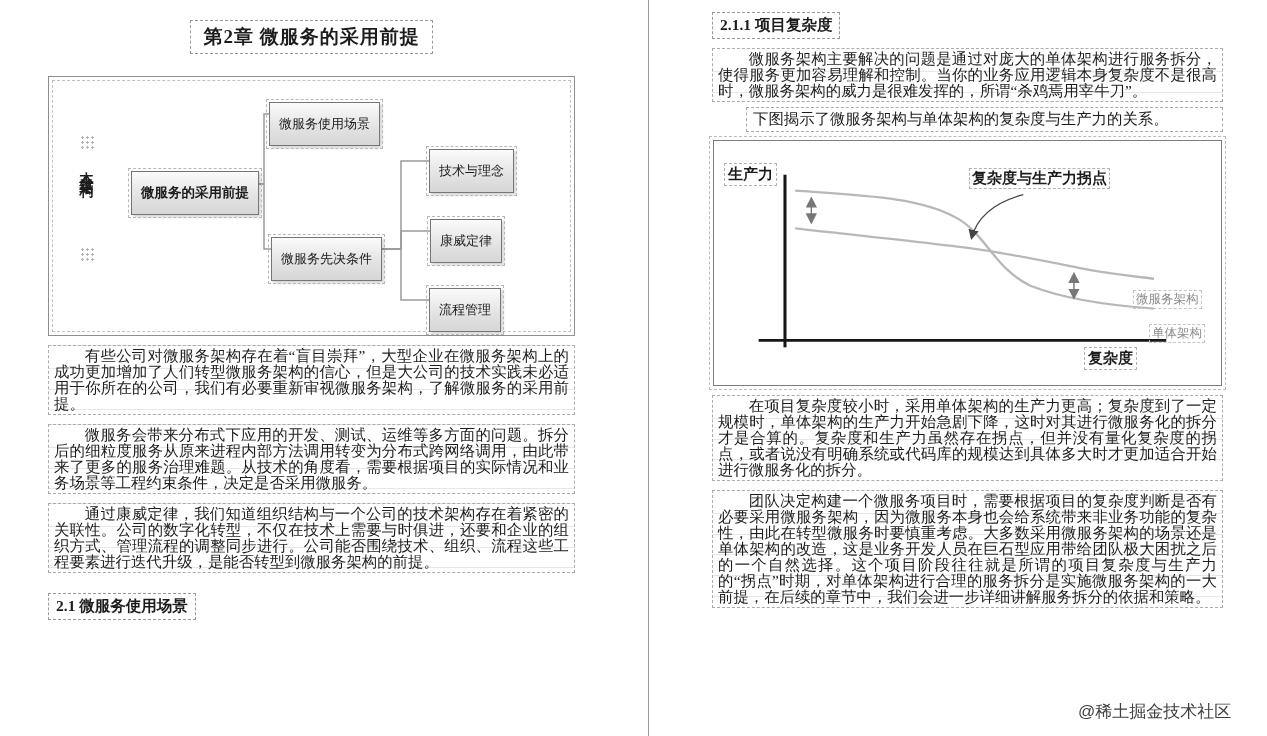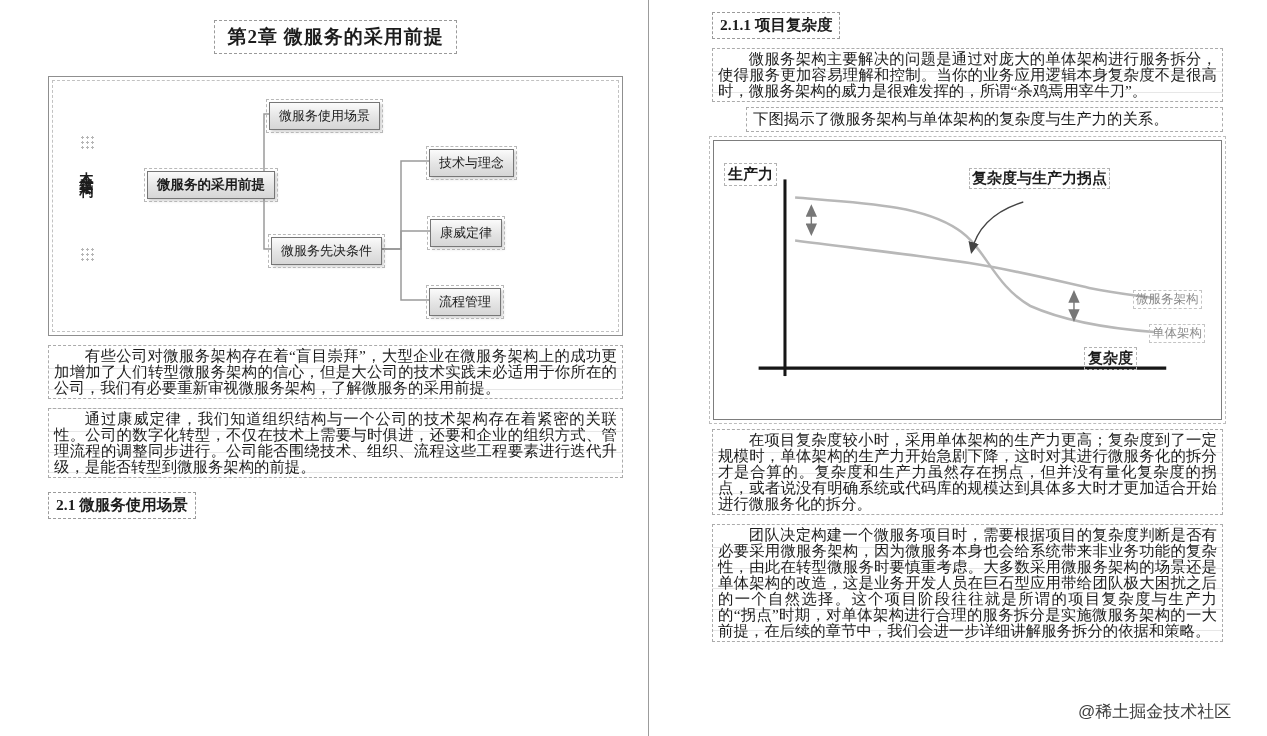--- a/index.html
+++ b/index.html
@@ -5,36 +5,36 @@
   * { margin:0; padding:0; box-sizing:border-box; }
   html,body { width:1267px; height:736px; }
   body {
     position:relative;
     background:#ffffff;
     overflow:hidden;
     font-family:"Liberation Serif","DejaVu Serif",serif;
     color:#1c1c1c;
   }
   .page { position:absolute; top:0; }
-  .page-left  { left:48px;  width:575px; }
+  .page-left  { left:48px;  width:527px; }
   .page-right { left:712px; width:511px; }
   .divider {
     position:absolute; left:648px; top:0; height:736px; width:0;
     border-left:1px solid #9c9c9c;
   }
 
   
   .title-wrap { text-align:center; margin-top:20px; }
   .chapter-title {
     display:inline-block; font-size:19px; font-weight:bold; letter-spacing:1px;
     border:1px dashed #9a9a9a; padding:3px 12px;
   }
   .section-heading {
     display:inline-block; font-size:15.5px; font-weight:bold;
-    border:1px dashed #9a9a9a; padding:2px 7px; margin-top:14px;
+    border:1px dashed #9a9a9a; padding:2px 7px; margin-top:20px;
   }
   .section-heading.top { margin-top:12px; }
 
   
   .para {
     font-size:15.4px; line-height:16px; text-align:justify; text-indent:2em;
     border:1px dashed #ababab; padding:2px 5px; margin-top:9px;
     background-image:repeating-linear-gradient(to bottom, transparent 0 19.9px, #e7e7e7 19.9px 20.8px);
     background-origin:content-box;
   }
@@ -45,42 +45,42 @@
 
   
   .mindmap {
     position:relative; margin-top:22px; height:260px;
     border:1px solid #8f8f8f; outline:1px dashed #c2c2c2; outline-offset:-5px;
     background:#fff;
   }
   .mindmap svg.connectors { position:absolute; left:0; top:0; }
   .node {
     position:absolute; font-size:13px; white-space:nowrap;
-    padding:4px 9px; border:1px solid #767676;
+    padding:12px 9px; border:1px solid #767676;
     background:linear-gradient(180deg,#fbfbfb 0%,#e4e4e4 55%,#d6d6d6 100%);
     box-shadow:2px 2px 3px rgba(0,0,0,.18);
     outline:1px dashed #b8b8b8; outline-offset:2px;
   }
   .node.root { font-weight:bold; font-size:13.5px; }
   .side-label {
     position:absolute; left:28px; top:84px;
     writing-mode:vertical-rl; text-orientation:upright;
     font-size:14px; font-weight:bold; letter-spacing:4px;
   }
   .dot-grid {
     position:absolute; left:31px; width:14px; height:14px;
     background-image:radial-gradient(#b5b5b5 1.2px, transparent 1.4px);
     background-size:5px 5px;
   }
   .dot-grid.top { top:58px; }
   .dot-grid.bottom { top:170px; }
 
   
   .figure {
-    position:relative; height:280px; margin:8px 1px 0 1px;
+    position:relative; height:246px; margin:8px 1px 0 1px;
     border:1px solid #7d7d7d; outline:1px dashed #bcbcbc; outline-offset:3px;
     background:#fff;
   }
   .figure svg.plot { position:absolute; left:0; top:0; width:100%; height:100%; }
   .chart-label {
     position:absolute; font-size:15px; font-weight:bold;
     outline:1px dashed #b2b2b2; outline-offset:1px; padding:0 2px;
     white-space:nowrap;
   }
   .annot-label {
@@ -113,29 +113,30 @@
       <path d="M208 107 L215 107 L215 172 L222 172" stroke="#9a9a9a" stroke-width="1.5" fill="none"></path>
       <path d="M329 172 L352 172 L352 84 L380 84" stroke="#9a9a9a" stroke-width="1.5" fill="none"></path>
       <path d="M329 172 L352 172 L352 154 L381 154" stroke="#9a9a9a" stroke-width="1.5" fill="none"></path>
       <path d="M329 172 L352 172 L352 223 L380 223" stroke="#9a9a9a" stroke-width="1.5" fill="none"></path>
     </svg>
 
     <span class="dot-grid top"></span>
     <span class="side-label">本章结构</span>
     <span class="dot-grid bottom"></span>
 
-    <span class="node root" style="left:82px;  top:94px;margin-left:16px;">微服务的采用前提</span>
+    <span class="node root" style="left:82px;  top:94px;">微服务的采用前提</span>
     <span class="node" style="left:220px; top:25px;">微服务使用场景</span>
     <span class="node" style="left:222px; top:160px;">微服务先决条件</span>
     <span class="node" style="left:380px; top:72px;">技术与理念</span>
     <span class="node" style="left:381px; top:142px;">康威定律</span>
     <span class="node" style="left:380px; top:211px;">流程管理</span>
   </div>
 
   <p class="para">有些公司对微服务架构存在着“盲目崇拜”，大型企业在微服务架构上的成功更加增加了人们转型微服务架构的信心，但是大公司的技术实践未必适用于你所在的公司，我们有必要重新审视微服务架构，了解微服务的采用前提。</p>
+  <p class="para">微服务会带来分布式下应用的开发、测试、运维等多方面的问题。拆分后的细粒度服务从原来进程内部方法调用转变为分布式跨网络调用，由此带来了更多的服务治理难题。从技术的角度看，需要根据项目的实际情况和业务场景等工程约束条件，决定是否采用微服务。</p>
   <p class="para">通过康威定律，我们知道组织结构与一个公司的技术架构存在着紧密的关联性。公司的数字化转型，不仅在技术上需要与时俱进，还要和企业的组织方式、管理流程的调整同步进行。公司能否围绕技术、组织、流程这些工程要素进行迭代升级，是能否转型到微服务架构的前提。</p>
 
   <span class="section-heading">2.1 微服务使用场景</span>
 </div>
 
 <div class="divider"></div>
 
 <div class="page page-right">
 
   <span class="section-heading top">2.1.1 项目复杂度</span>

